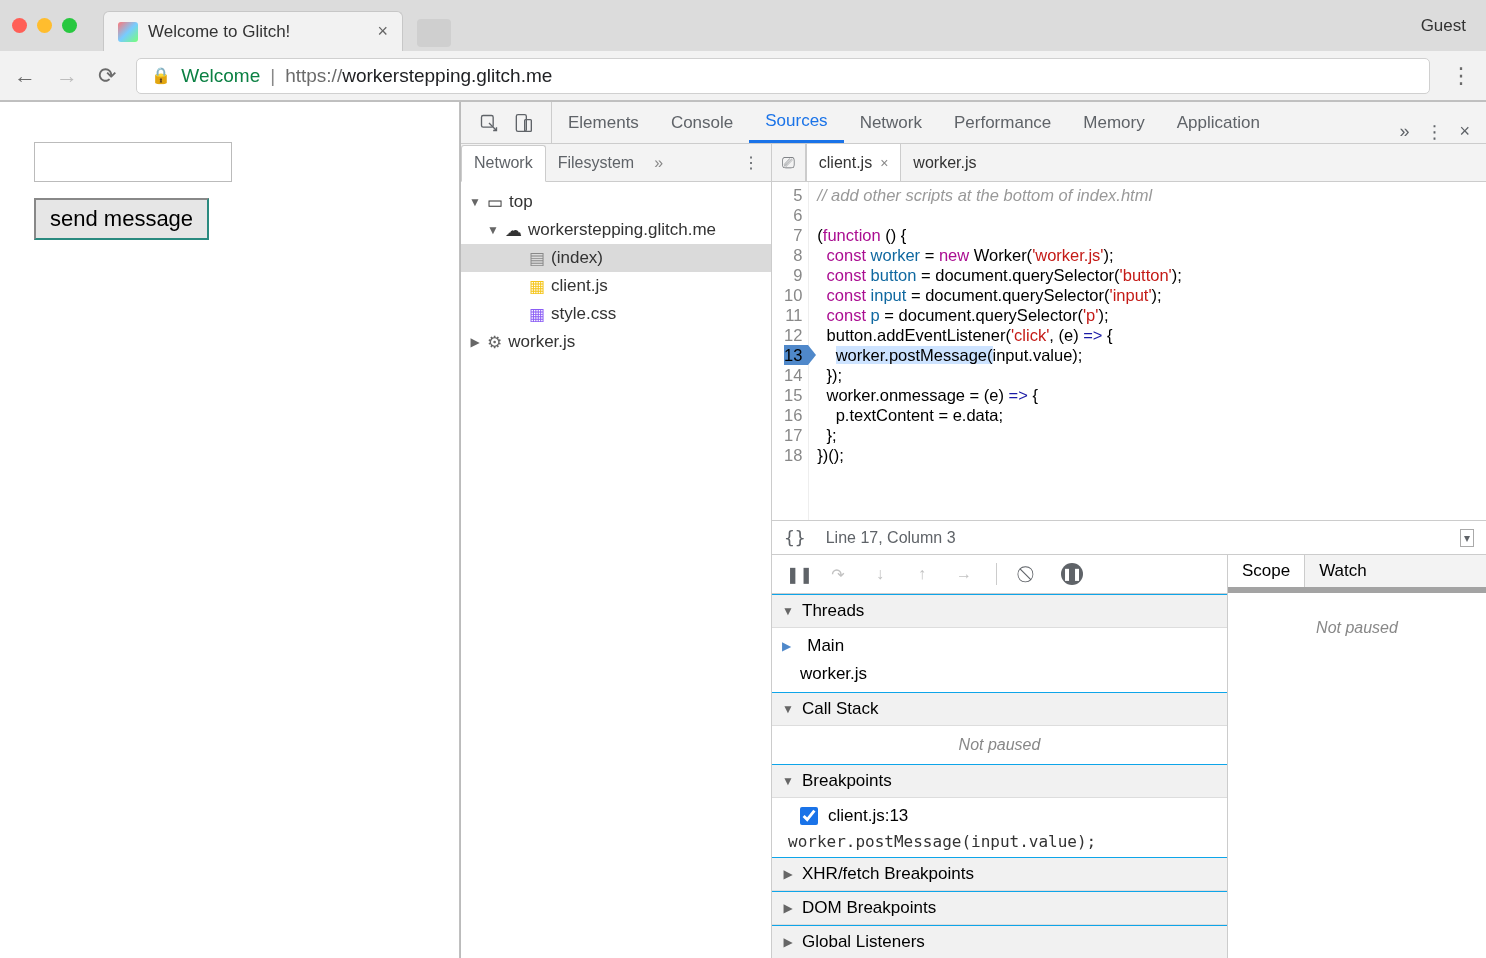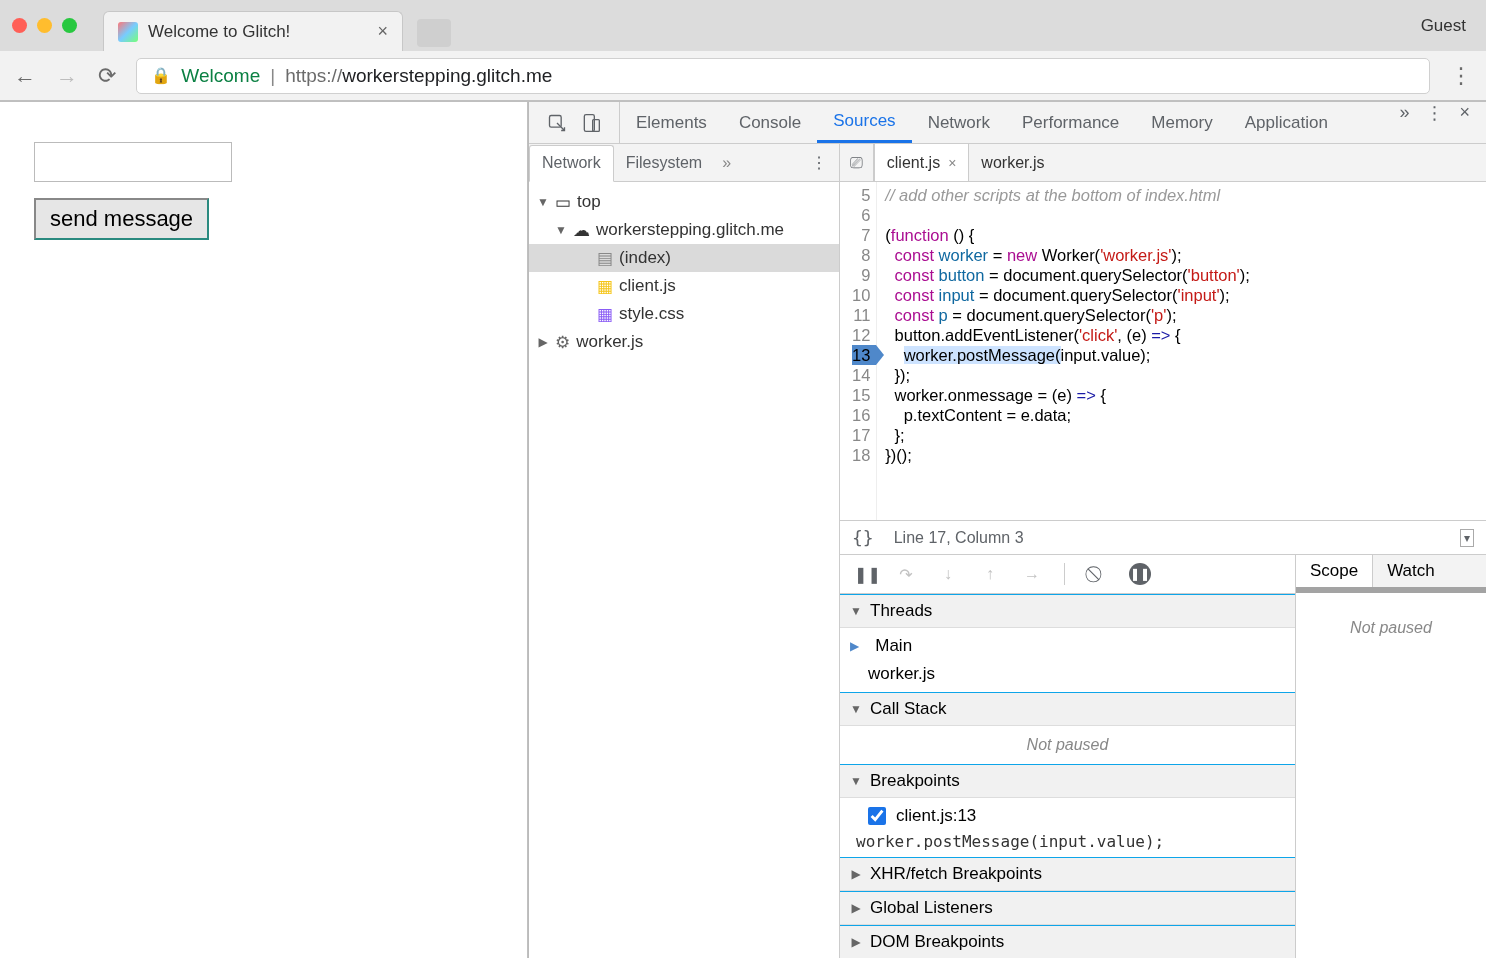--- a/index.html
+++ b/index.html
@@ -24,27 +24,27 @@
 .nav-icon { font-size: 22px; color: #6b6b6b; cursor: pointer; }
 .nav-icon.disabled { color: #bdbdbd; }
 .addr-bar { flex: 1; display: flex; align-items: center; background: #fff; border: 1px solid #d0d0d0; border-radius: 5px; height: 36px; padding: 0 14px; gap: 10px; font-size: 19px; }
 .lock { color: #0b8043; font-size: 16px; }
 .secure { color: #0b8043; }
 .url-prefix { color: #6b6b6b; }
 .url-host { color: #202124; }
 
 
 .main { display: flex; height: calc(100% - 101px); }
-.page { width: 528px; padding: 40px 34px; border-right: 1px solid #c0c0c0; }
+.page { width: 460px; padding: 40px 34px; border-right: 1px solid #c0c0c0; }
 .page input[type=text] { width: 198px; height: 40px; border: 1px solid #bbb; font-size: 16px; padding: 0 8px; display: block; margin-bottom: 16px; }
 .page button { font-size: 22px; padding: 6px 14px; background: #e6e6e6; border: 2px solid #2a8a7f; border-left-color:#888;border-top-color:#888; cursor: pointer; }
 
 
 .devtools { flex: 1; display: flex; flex-direction: column; border-left: 1px solid #bbb; }
-.dt-tabs { display: flex; align-items: flex-start; height: 42px; border-bottom: 1px solid #ccc; background: #f3f3f3; }
+.dt-tabs { display: flex; align-items: flex-end; height: 42px; border-bottom: 1px solid #ccc; background: #f3f3f3; }
 .dt-tool-icons { display: flex; gap: 14px; padding: 0 18px; border-right: 1px solid #ccc; height: 100%; align-items: center;}
 .dt-tool-icons svg { width: 20px; height: 20px; stroke: #5f6368; fill: none; stroke-width: 1.6;}
 .dt-tab { padding: 0 16px; font-size: 17px; color: #5f6368; height: 100%; display: flex; align-items: center; cursor: pointer;}
 .dt-tab.active { color: #1a73e8; border-bottom: 3px solid #1a73e8; }
 .dt-right-icons { margin-left: auto; display: flex; gap: 16px; padding: 0 16px; font-size: 18px; color: #5f6368;}
 
 .dt-body { display: flex; flex: 1; min-height: 0;}
 .left-col { width: 311px; border-right: 1px solid #ccc; display: flex; flex-direction: column; }
 .left-subtabs { display: flex; border-bottom: 1px solid #ccc; height: 38px; align-items: center; background: #f3f3f3;}
 .left-subtab { padding: 0 12px; font-size: 16px; color: #5f6368; height: 100%; display: flex; align-items: center; cursor: pointer;}
@@ -275,25 +275,25 @@
                 <span>client.js:13</span>
               </div>
               <div class="bp-code">worker.postMessage(input.value);</div>
             </div>
             <div class="section-h">
                 <span class="tri right"></span>
                 <span>XHR/fetch Breakpoints</span>
               </div>
             <div class="section-h">
                 <span class="tri right"></span>
+                <span>DOM Breakpoints</span>
+              </div>
+            <div class="section-h">
+                <span class="tri right"></span>
                 <span>Global Listeners</span>
-              </div>
-            <div class="section-h">
-                <span class="tri right"></span>
-                <span>DOM Breakpoints</span>
               </div>
 
           </div>
           <div class="debug-right">
             <div class="scope-tabs">
               <div class="scope-tab active">Scope</div>
               <div class="scope-tab">Watch</div>
             </div>
             <div class="scope-body">
               <span class="not-paused">Not paused</span>

